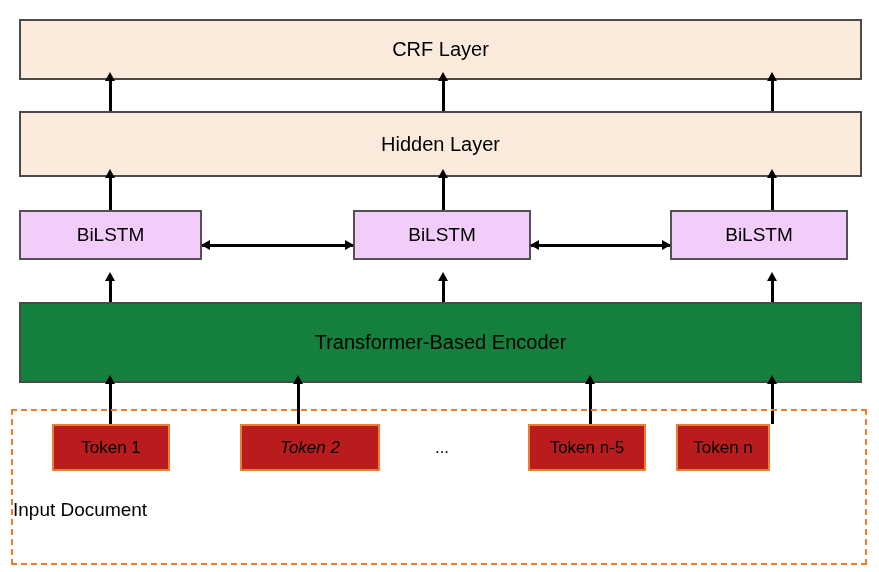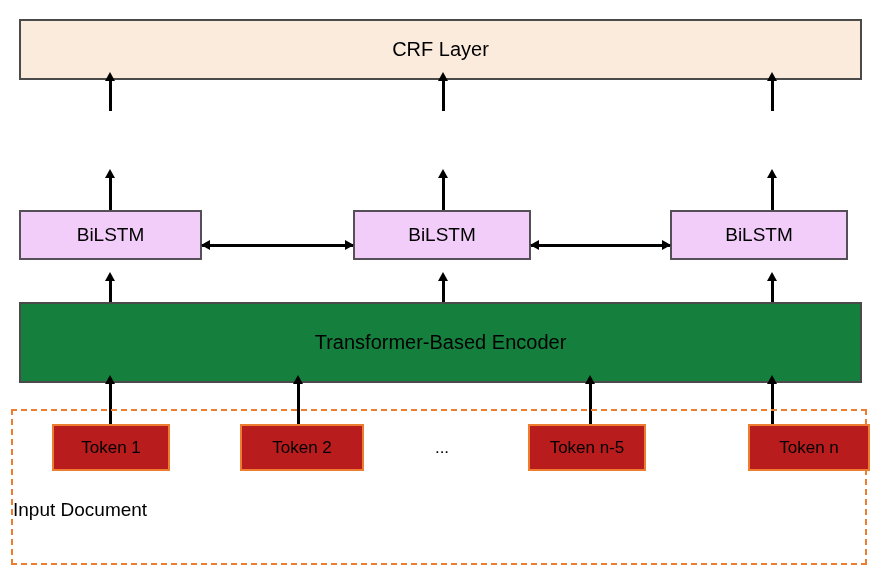--- a/index.html
+++ b/index.html
@@ -83,23 +83,23 @@
 
   
   .token {
     border: 2px solid #ed7d31;
     background: #b91c1c;
     font-size: 17px;
     top: 424px;
     height: 47px;
   }
   #token-1    { left: 52px;  width: 118px; }
-  #token-2    { left: 240px; width: 124px; }
+  #token-2    { left: 240px; width: 140px; font-style: italic; }
   #token-n-1  { left: 528px; width: 118px; }
-  #token-n    { left: 748px; width: 122px; }
+  #token-n    { left: 676px; width: 94px; }
 
   #token-ellipsis {
     position: absolute;
     left: 412px;
     top: 424px;
     width: 60px;
     height: 47px;
     display: flex;
     align-items: center;
     justify-content: center;
@@ -179,20 +179,23 @@
   </div>
   <div class="arrow-up" style="left:443px; top:80px;">
     <div class="shaft" style="height:31px;"></div>
     <div class="head"></div>
   </div>
   <div class="arrow-up" style="left:772px; top:80px;">
     <div class="shaft" style="height:31px;"></div>
     <div class="head"></div>
   </div>
 
+  <div class="box layer-wide" id="hidden-layer">
+    <span>Hidden Layer</span>
+  </div>
 
   <div class="arrow-up" style="left:110px; top:177px;">
     <div class="shaft" style="height:33px;"></div>
     <div class="head"></div>
   </div>
   <div class="arrow-up" style="left:443px; top:177px;">
     <div class="shaft" style="height:33px;"></div>
     <div class="head"></div>
   </div>
   <div class="arrow-up" style="left:772px; top:177px;">

